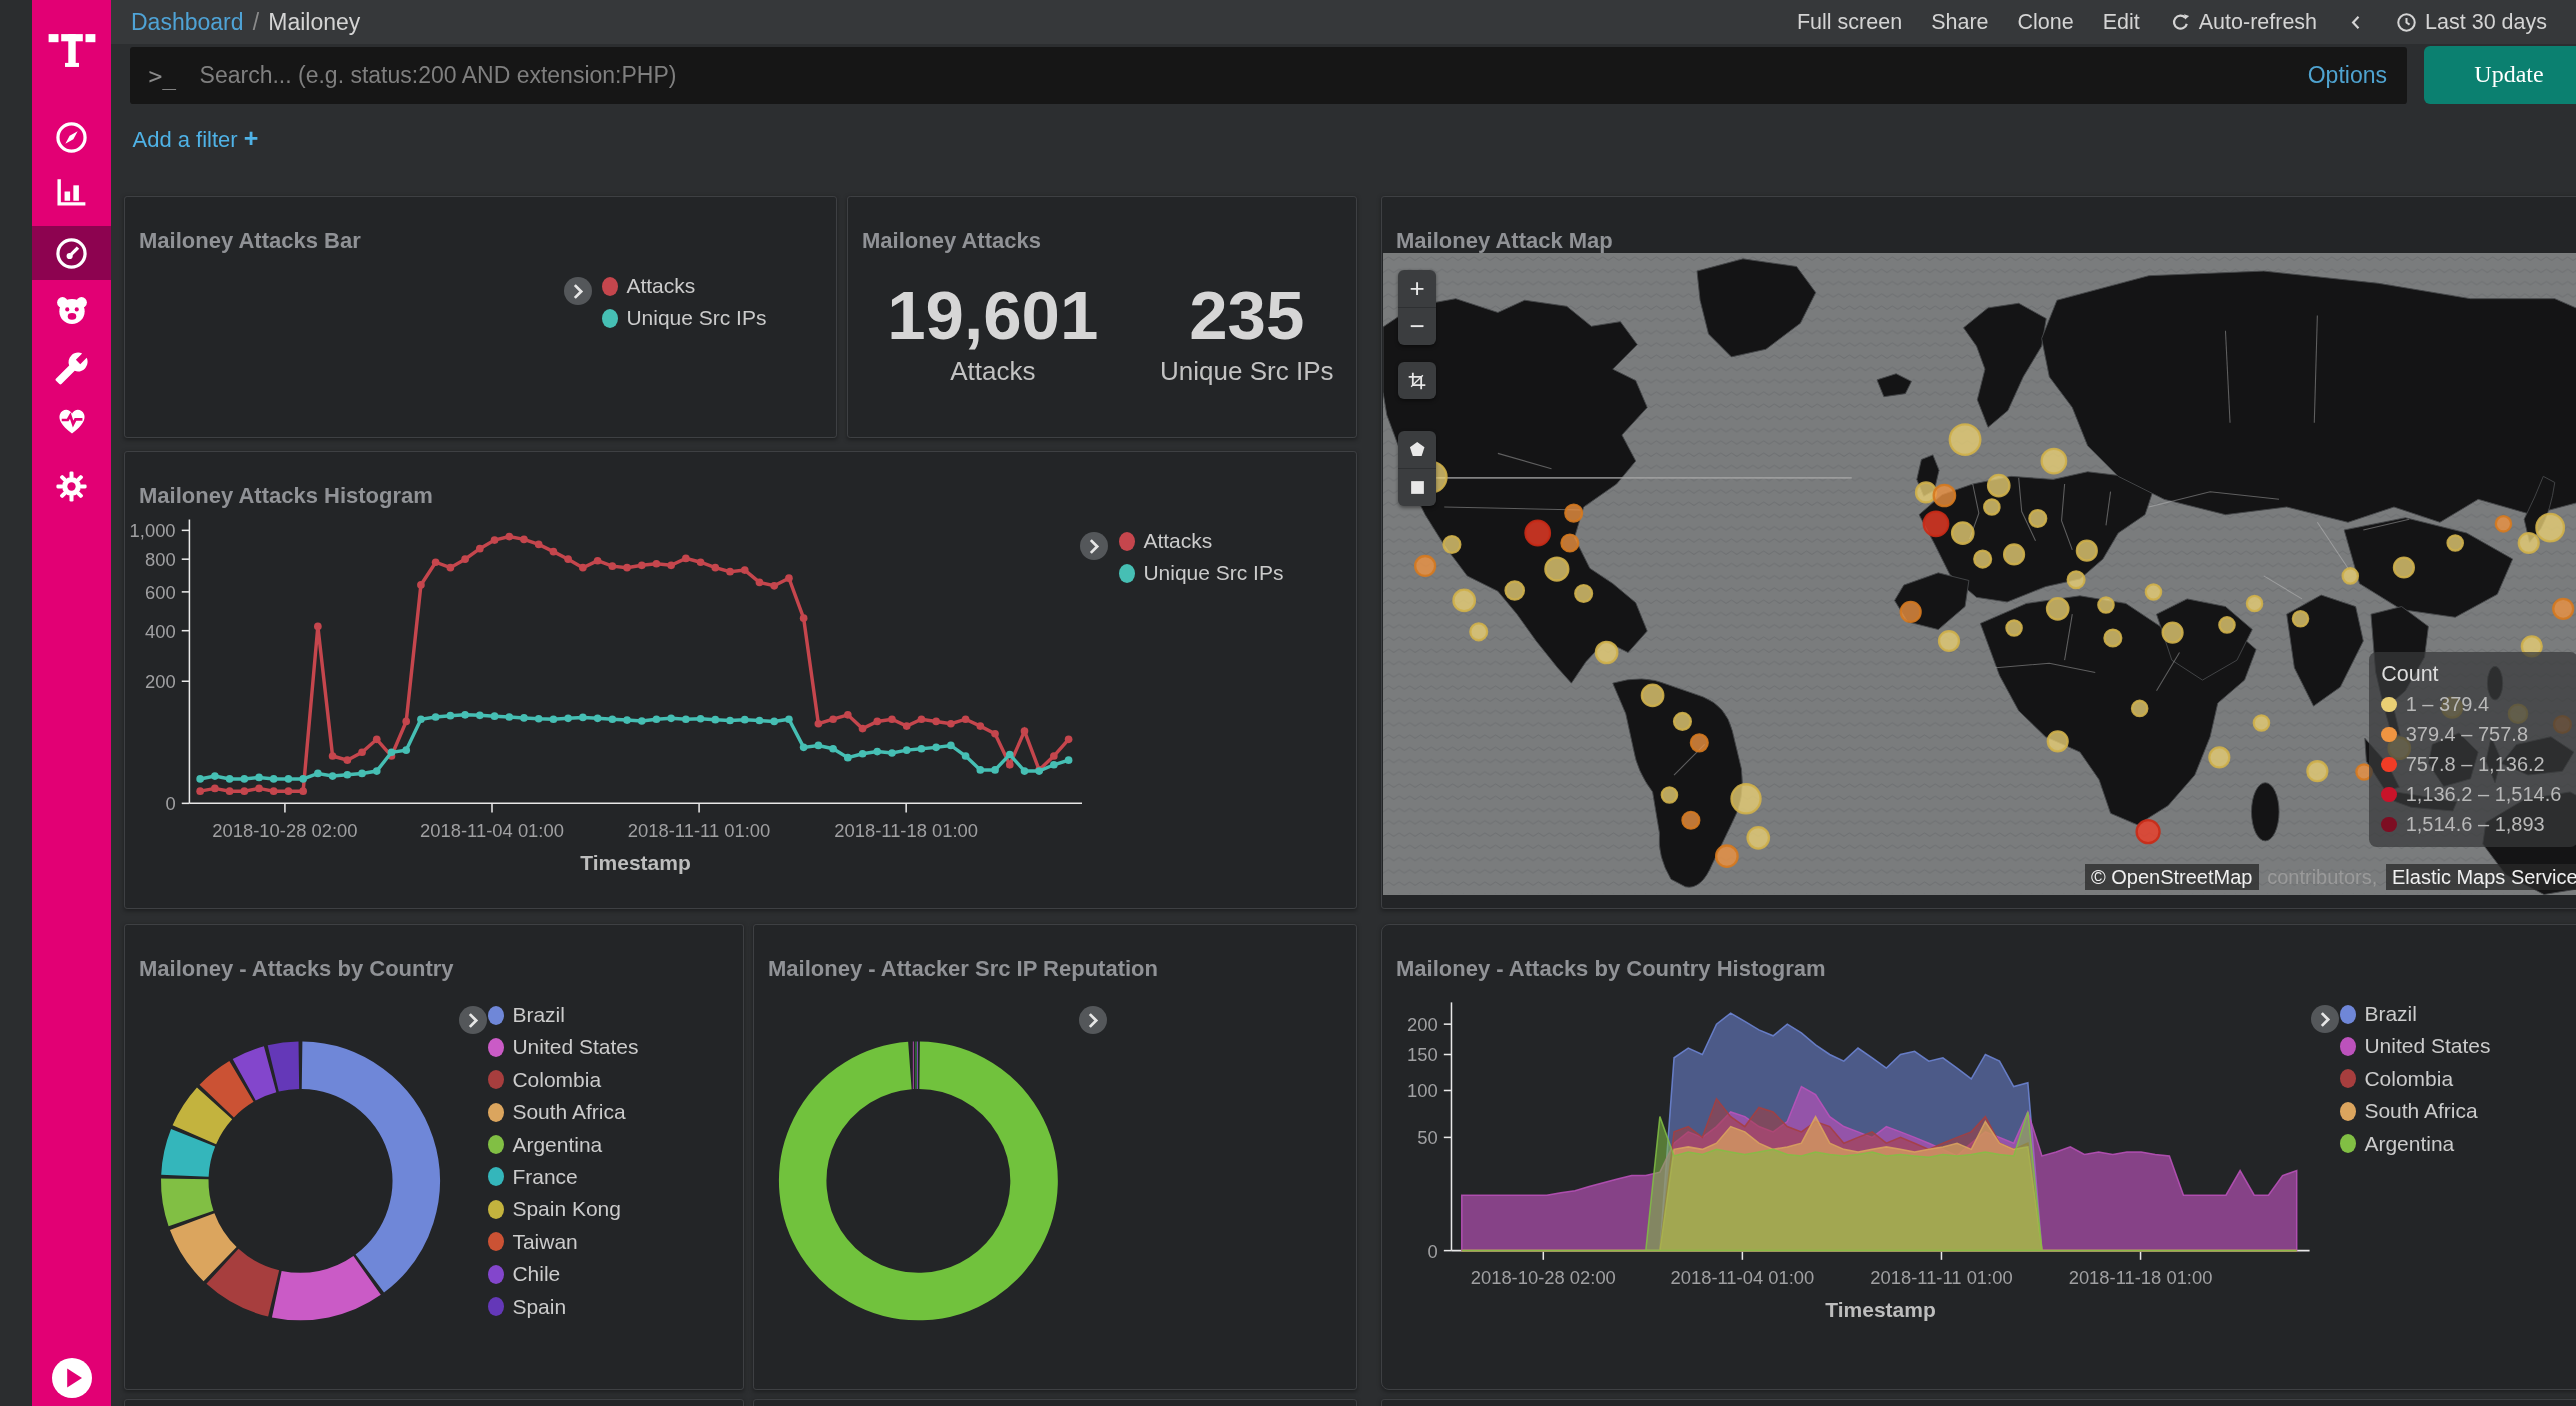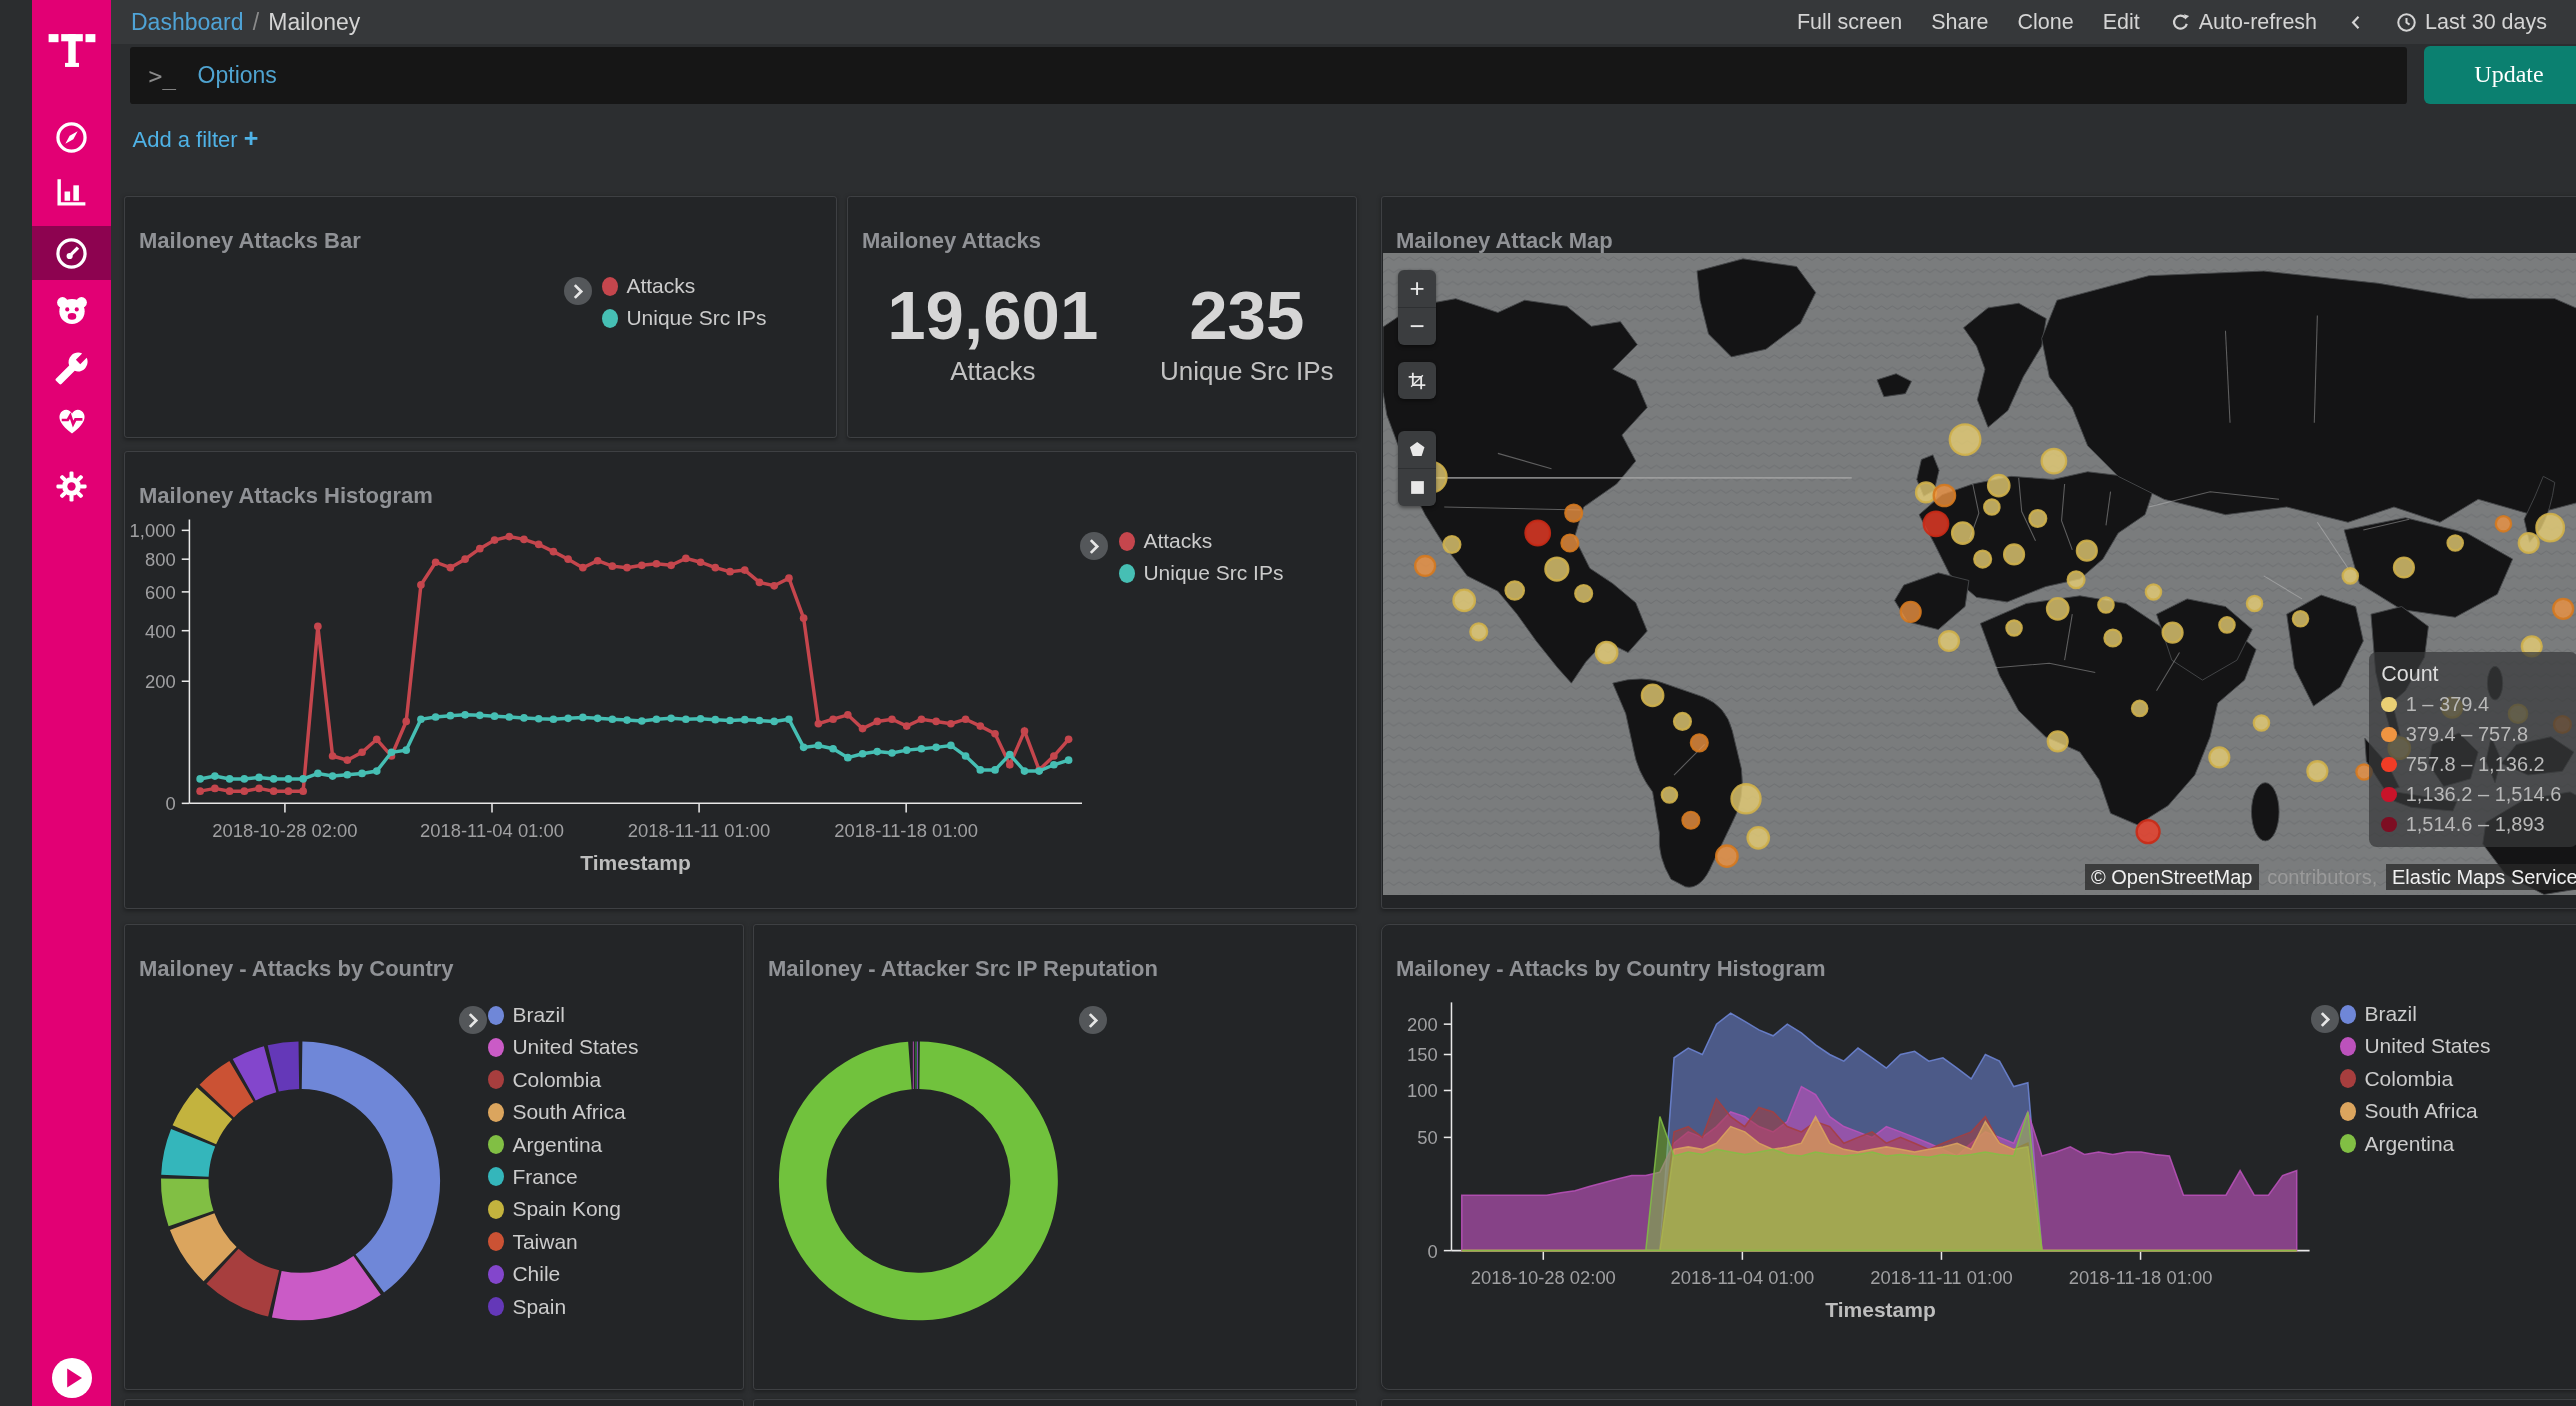--- a/index.html
+++ b/index.html
@@ -186,20 +186,21 @@
         <svg width="20" height="23" viewBox="0 0 24 24">
           <polyline points="9,5 15.5,12 9,19" fill="none" stroke="#d4d4d4" stroke-width="2.6"></polyline>
         </svg>
       </span>
     </div>
   </header>
 
   <div id="search-row">
     <div id="search-box">
       <span id="search-prompt">&gt;_</span>
+      <input id="search-input" type="text" placeholder="Search... (e.g. status:200 AND extension:PHP)" style="">
       <span id="options-link">Options</span>
     </div>
     <div id="update-btn">Update</div>
   </div>
 
   <div id="filter-row">
     <span id="add-filter">
       <span>Add a filter</span>
       <b>+</b>
     </span>

